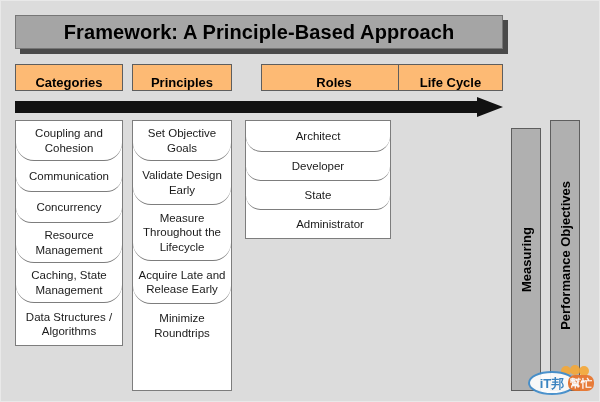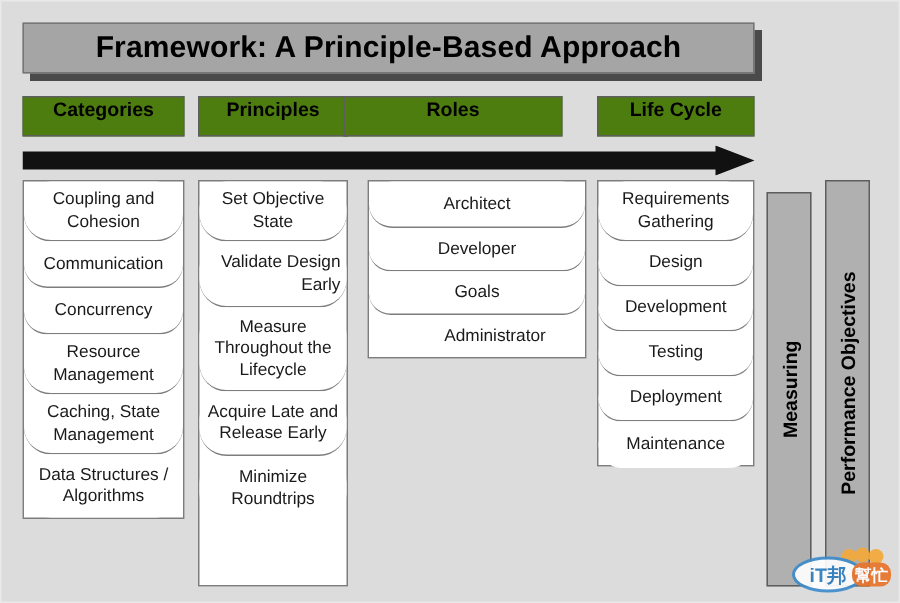--- a/index.html
+++ b/index.html
@@ -48,25 +48,25 @@
     color: #000000;
     letter-spacing: 0.1px;
     white-space: nowrap;
   }
 
   
   .tab {
     position: absolute;
     top: 63px;
     height: 27px;
-    background: #4d7c0f;
+    background: #fdba74;
     border: 1px solid #5e5e5e;
     box-sizing: border-box;
     display: flex;
-    align-items: flex-start;
+    align-items: flex-end;
     justify-content: center;
   }
   .tab-text {
     font-size: 13px;
     font-weight: bold;
     color: #000000;
     white-space: nowrap;
   }
 
   
@@ -140,63 +140,55 @@
   <div class="title-bar">
     <span class="title-text">Framework: A Principle-Based Approach</span>
   </div>
 
   <div class="tab" style="left:14px; width:108px;">
     <span class="tab-text">Categories</span>
   </div>
   <div class="tab" style="left:131px; width:100px;">
     <span class="tab-text">Principles</span>
   </div>
-  <div class="tab" style="left:228px; width:146px;">
+  <div class="tab" style="left:260px; width:146px;">
     <span class="tab-text">Roles</span>
   </div>
   <div class="tab" style="left:397px; width:105px;">
     <span class="tab-text">Life Cycle</span>
   </div>
 
   <svg class="arrow" viewBox="0 0 488 20" preserveAspectRatio="none">
     <polygon points="0,4 462,4 462,0 488,10 462,20 462,16 0,16" fill="#111111"></polygon>
   </svg>
 
   <div class="column" style="left:14px; top:119px; width:108px; height:226px;">
     <div class="cell" style="height:40px;">Coupling and Cohesion</div>
     <div class="cell" style="height:31px;">Communication</div>
     <div class="cell" style="height:31px;text-align:right;">Concurrency</div>
     <div class="cell" style="height:40px;">Resource Management</div>
     <div class="cell" style="height:40px;">Caching, State Management</div>
     <div class="cell" style="height:42px;">Data Structures / Algorithms</div>
   </div>
 
   <div class="column" style="left:131px; top:119px; width:100px; height:271px;">
-    <div class="cell" style="height:40px;">Set Objective State</div>
-    <div class="cell" style="height:44px;text-align:right;">Validate Design Early</div>
+    <div class="cell" style="height:40px;">Set Objective Goals</div>
+    <div class="cell" style="height:44px;">Validate Design Early</div>
     <div class="cell" style="height:56px;">Measure Throughout the Lifecycle</div>
     <div class="cell" style="height:43px;">Acquire Late and Release Early</div>
     <div class="cell" style="height:43px;">Minimize Roundtrips</div>
   </div>
 
   <div class="column" style="left:244px; top:119px; width:146px; height:119px;">
     <div class="cell" style="height:31px;">Architect</div>
     <div class="cell" style="height:29px;">Developer</div>
-    <div class="cell" style="height:29px;">Goals</div>
+    <div class="cell" style="height:29px;">State</div>
     <div class="cell" style="height:28px;padding-left:28px;">Administrator</div>
   </div>
 
-  <div class="column" style="left:397px; top:119px; width:105px; height:191px;">
-    <div class="cell" style="height:40px;">Requirements Gathering</div>
-    <div class="cell" style="height:30px;">Design</div>
-    <div class="cell" style="height:30px;">Development</div>
-    <div class="cell" style="height:30px;">Testing</div>
-    <div class="cell" style="height:30px;">Deployment</div>
-    <div class="cell" style="height:31px;">Maintenance</div>
-  </div>
 
   <div class="vbar" style="left:510px; top:127px; width:30px; height:263px;">
     <span class="vbar-text">Measuring</span>
   </div>
   <div class="vbar" style="left:549px; top:119px; width:30px; height:271px;">
     <span class="vbar-text">Performance Objectives</span>
   </div>
 
   <svg class="watermark" viewBox="0 0 68 34">
     <g opacity="0.92">

